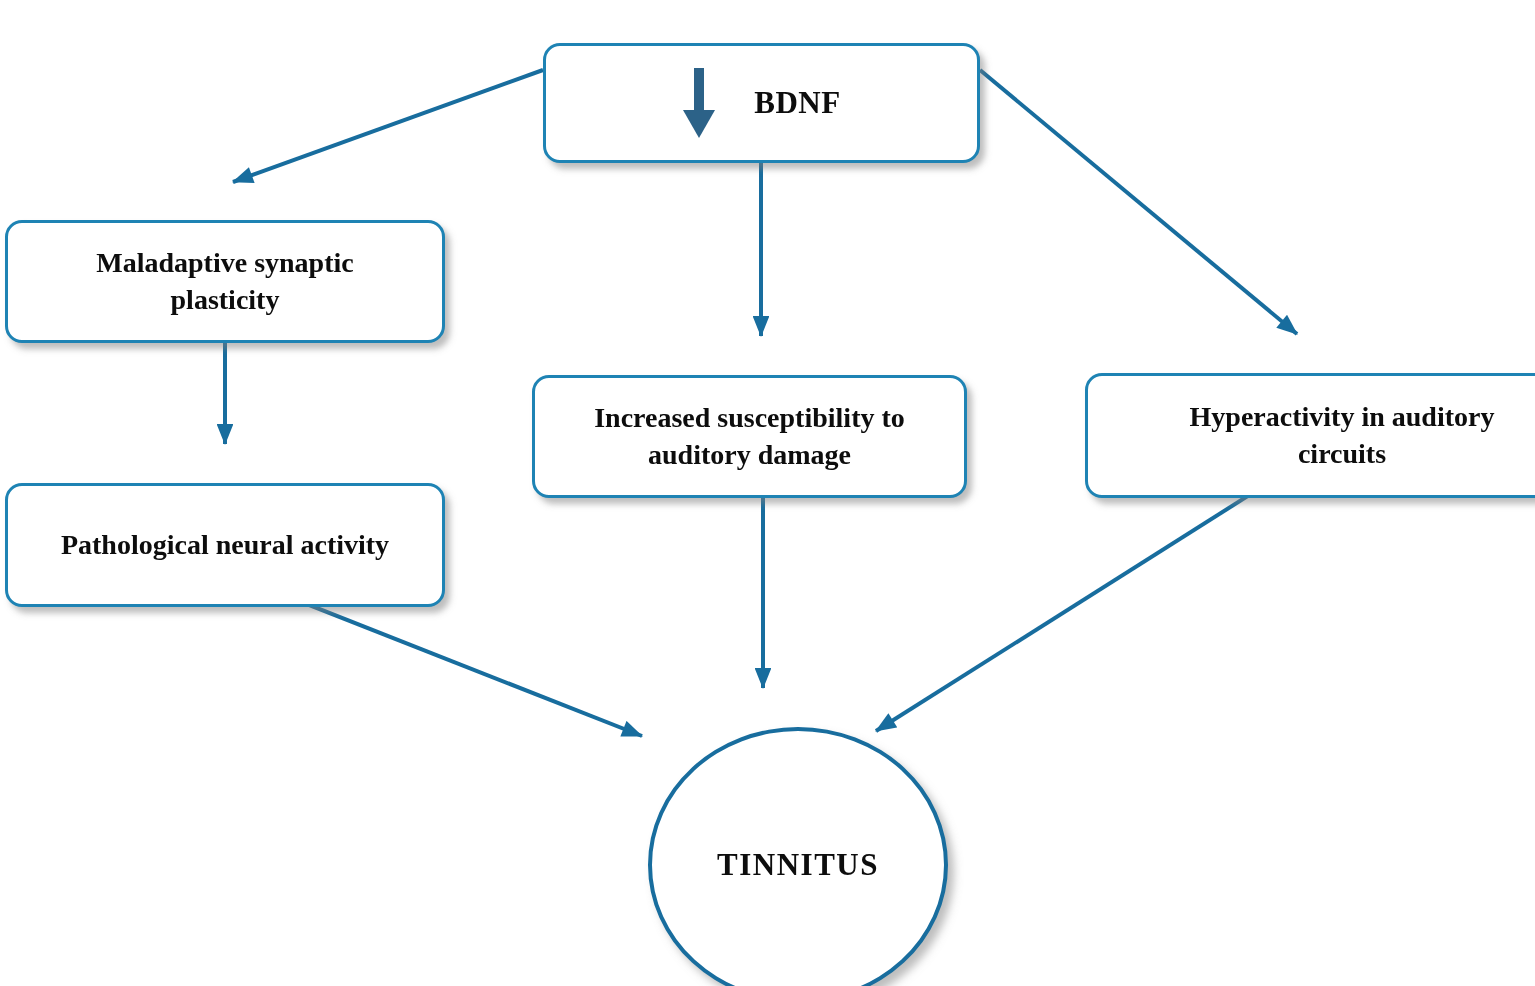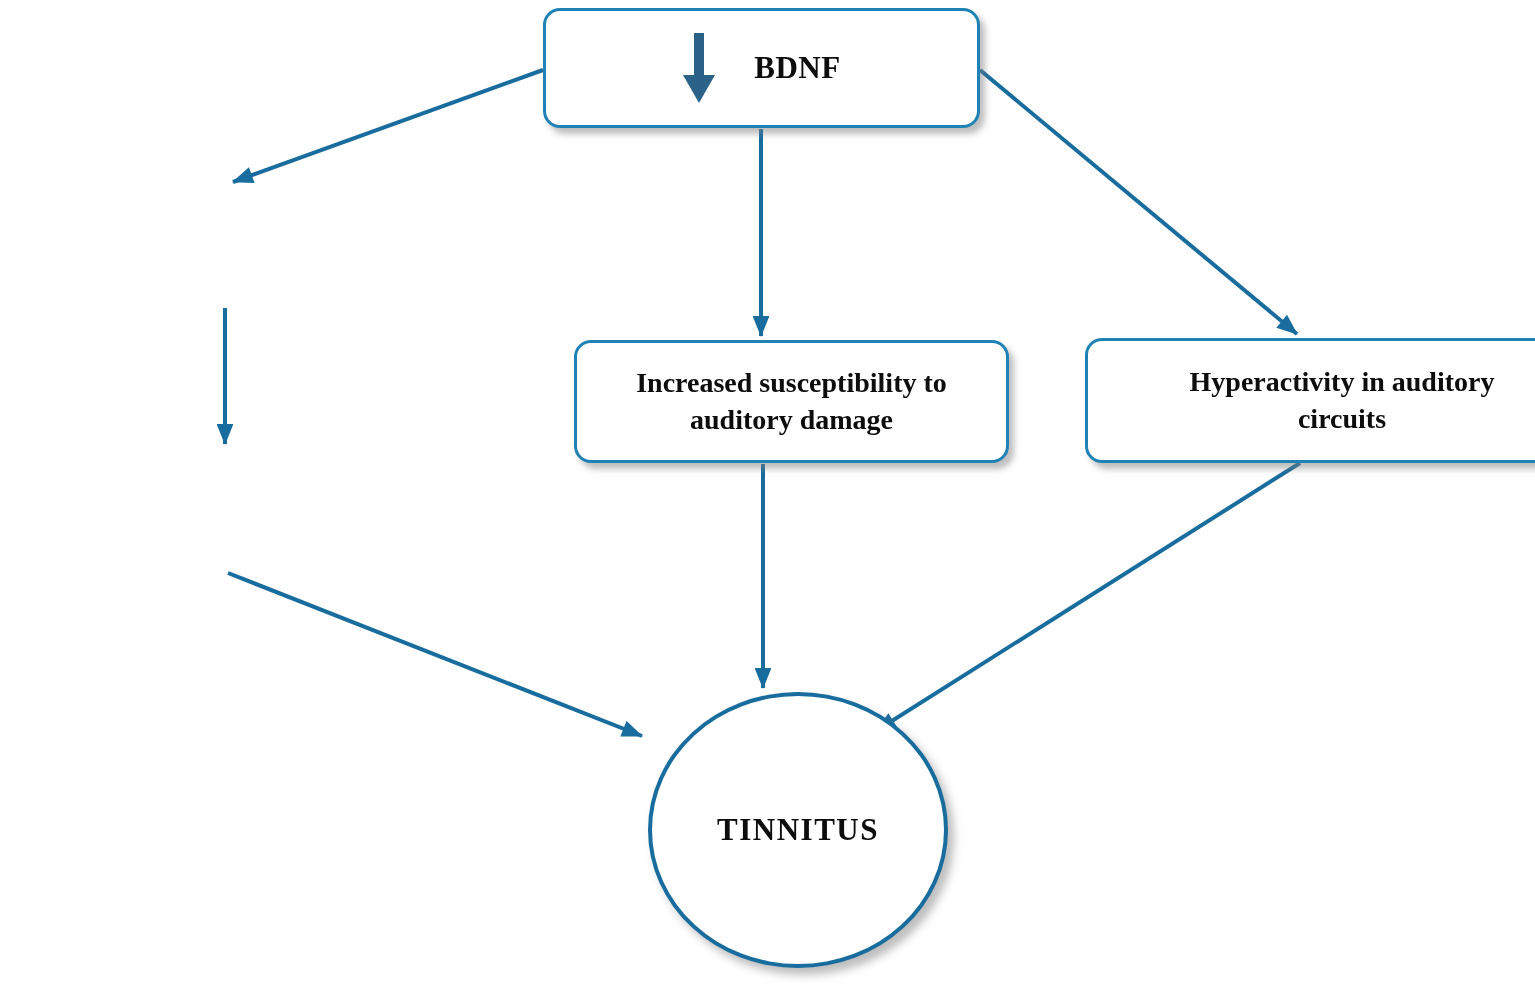--- a/index.html
+++ b/index.html
@@ -23,38 +23,39 @@
   }
   .node {
     position: absolute;
     z-index: 2;
     display: flex;
     align-items: center;
     justify-content: center;
     text-align: center;
     background: #ffffff;
     box-sizing: border-box;
+    margin-top: 35px;
   }
   .box {
     border: 3px solid #1e83b4;
     border-radius: 17px;
     box-shadow: 5px 6px 6px rgba(125,125,125,0.5);
   }
   .label {
     font-weight: 700;
     font-size: 28px;
     line-height: 1.3;
     color: #0d0d0d;
   }
   .node-bdnf       { left: 543px;  top: 8px;   width: 437px; height: 120px; gap: 38px; }
   .node-bdnf .label{ font-size: 31px; letter-spacing: 0.5px; }
   .bdnf-arrow { display: inline-flex; }
   .node-maladaptive   { left: 5px;    top: 185px; width: 440px; height: 123px; }
   .node-maladaptive .label   { max-width: 340px; }
-  .node-susceptibility{ left: 574px;  top: 340px; width: 435px; height: 123px; }
+  .node-susceptibility{ left: 532px;  top: 340px; width: 435px; height: 123px; }
   .node-susceptibility .label{ max-width: 392px; }
   .node-hyperactivity { left: 1085px; top: 338px; width: 514px; height: 125px; }
   .node-hyperactivity .label { max-width: 392px; }
   .node-pathological  { left: 5px;    top: 448px; width: 440px; height: 124px; }
   .node-pathological .label  { max-width: 424px; }
   .node-tinnitus {
     left: 648px;
     top: 692px;
     width: 300px;
     height: 276px;
@@ -87,27 +88,33 @@
   <div class="node box node-bdnf">
     <span class="bdnf-arrow">
       <svg width="34" height="70" viewBox="0 0 34 70" aria-hidden="true">
         <rect x="12" y="0" width="10" height="44" fill="#2c6288"></rect>
         <polygon points="1,42 33,42 17,70" fill="#2c6288"></polygon>
       </svg>
     </span>
     <span class="label">BDNF</span>
   </div>
 
+  <div class="node box node-maladaptive">
+    <span class="label">Maladaptive synaptic plasticity</span>
+  </div>
 
   <div class="node box node-susceptibility">
     <span class="label">Increased susceptibility to auditory damage</span>
   </div>
 
   <div class="node box node-hyperactivity">
     <span class="label">Hyperactivity in auditory circuits</span>
   </div>
 
+  <div class="node box node-pathological">
+    <span class="label">Pathological neural activity</span>
+  </div>
 
   <div class="node node-tinnitus">
     <span class="label">TINNITUS</span>
   </div>
 
 </div>
 
 </body></html>

